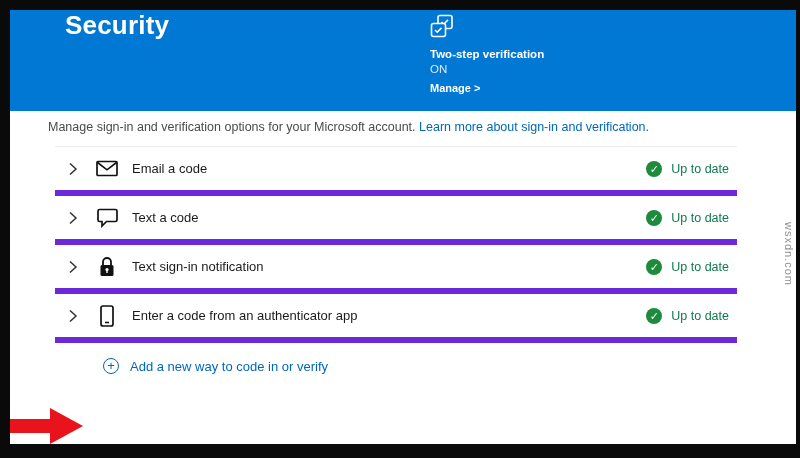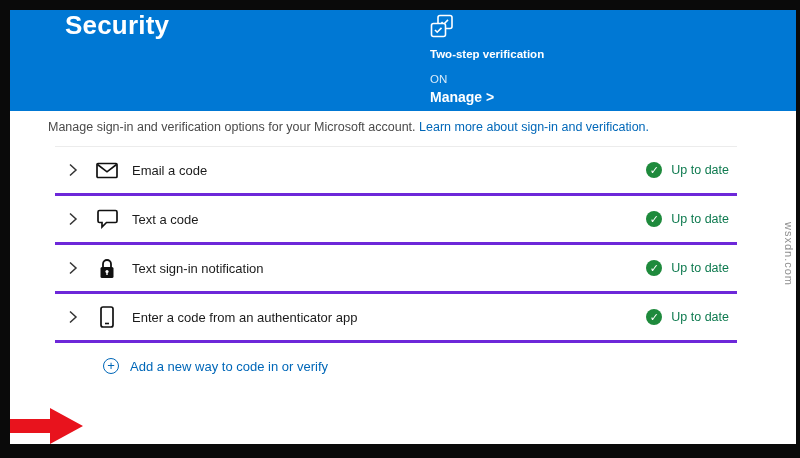--- a/index.html
+++ b/index.html
@@ -32,22 +32,22 @@
   }
   .twostep {
     position: absolute;
     left: 420px;
     top: 4px;
     color: #ffffff;
     line-height: 1.25;
   }
   .ts-icon { display: block; margin-bottom: 4px; }
   .ts-title { font-size: 11.5px; font-weight: 700; }
-  .ts-status { font-size: 11.5px; color: rgba(255,255,255,0.85); margin-top: 11px; }
-  .ts-manage { display: inline-block; font-size: 14px; font-weight: 700; color: #ffffff; margin-top: 2px; cursor: pointer; text-decoration: none; }
+  .ts-status { font-size: 11.5px; color: rgba(255,255,255,0.85); margin-top: 1px; }
+  .ts-manage { display: inline-block; font-size: 11px; font-weight: 700; color: #ffffff; margin-top: 2px; cursor: pointer; text-decoration: none; }
   
   main { padding: 0; }
   .section-heading {
     margin: 27px 0 0 38px;
     font-size: 15px;
     font-weight: 700;
     color: #1b1b1b;
   }
   .section-sub {
     margin: 9px 0 0 38px;
@@ -56,21 +56,21 @@
   }
   .section-sub a { color: #0067b8; text-decoration: none; cursor: pointer; margin-top: 44px; }
   .rows {
     margin: 12px 59px 0 45px;
     border-top: 1px solid #ececec;
   }
   .row {
     height: 49px;
     display: flex;
     align-items: center;
-    border-bottom: 3px solid #6d28d9;
+    border-bottom: 6px solid #6d28d9;
     cursor: pointer;
     background: #fff;
   }
   .chev { margin-left: 13px; width: 10px; display: flex; align-items: center; }
   .ricon { margin-left: 17px; width: 24px; display: flex; align-items: center; justify-content: center; }
   .rlabel { margin-left: 13px; font-size: 13px; color: #1b1b1b; }
   .status { margin-left: auto; display: flex; align-items: center; padding-right: 8px; }
   .scheck {
     width: 16px; height: 16px; border-radius: 50%;
     background: #1e8a3c; color: #fff;

